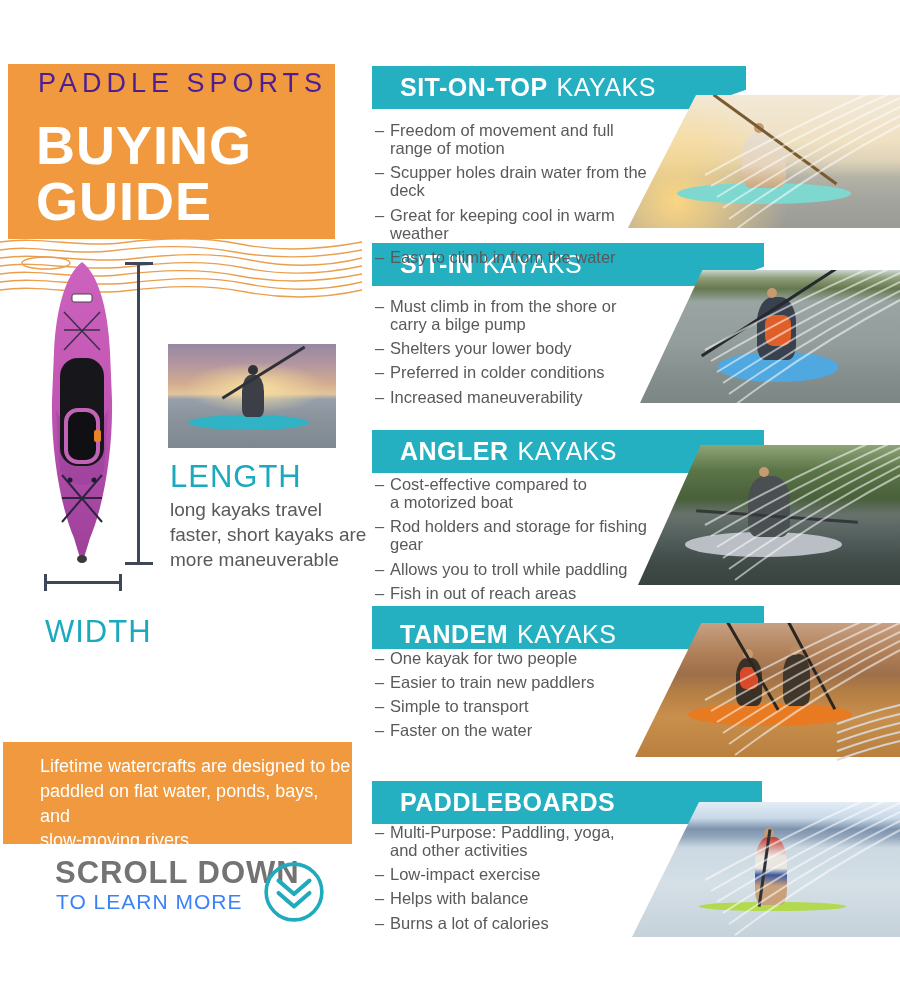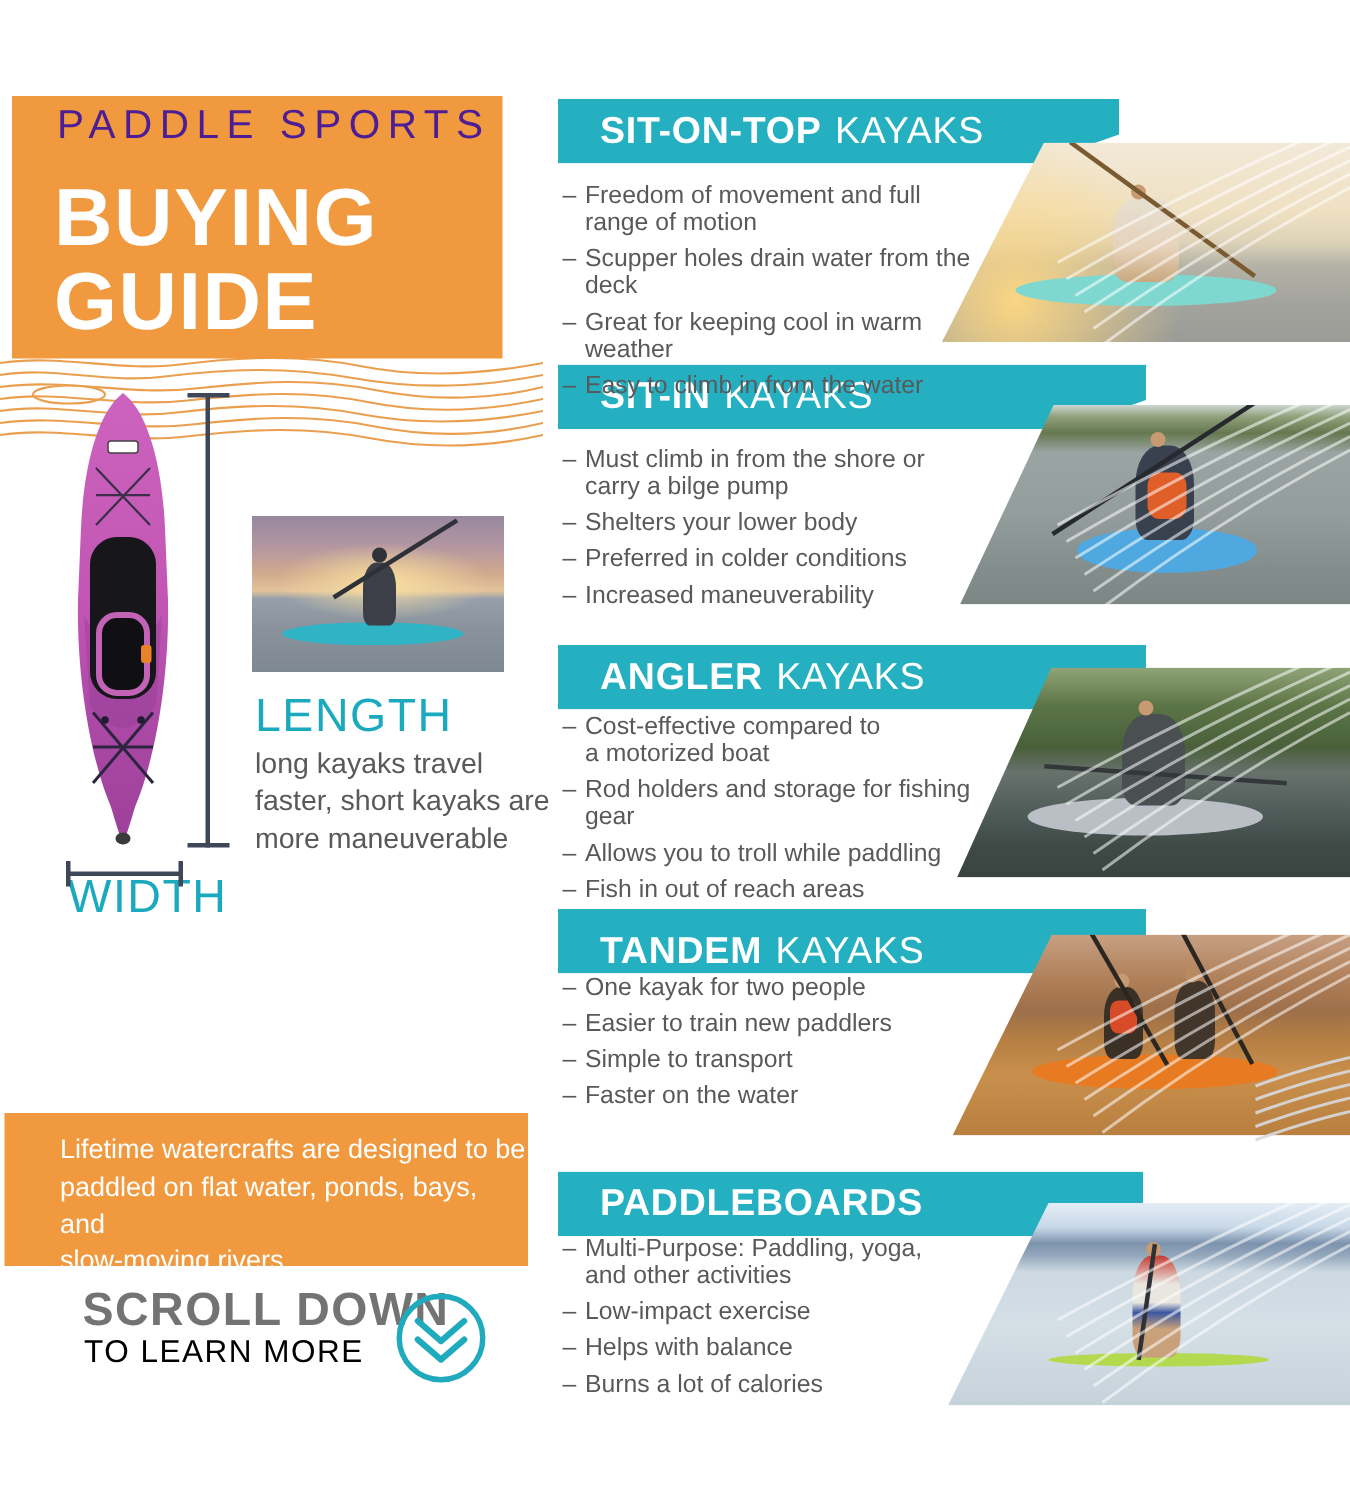--- a/index.html
+++ b/index.html
@@ -53,32 +53,32 @@
   .dusk-kayak{position:absolute;left:12%;top:68%;width:72%;height:15%;background:#2fb3c5;border-radius:50%;}
   .dusk-person{position:absolute;left:44%;top:30%;width:13%;height:40%;background:#3c3f47;border-radius:40% 40% 20% 20%;}
   .dusk-person::before{content:"";position:absolute;left:28%;top:-10px;width:10px;height:10px;border-radius:50%;background:#2f3238;}
   .dusk-paddle{position:absolute;left:28%;top:26%;width:58%;height:3px;background:#2e3138;transform:rotate(-32deg);}
 
   .teal-head{
     color:#1baabd;font-size:31px;font-weight:500;letter-spacing:1px;z-index:2;
   }
   .len-head{left:170px;top:459px;}
   .len-desc{left:170px;top:497px;font-size:19px;line-height:1.32;color:#58595b;z-index:2;}
-  .wid-head{left:45px;top:580px;}
+  .wid-head{left:45px;top:614px;}
   .wid-desc{left:45px;top:641px;font-size:19px;line-height:1.32;color:#58595b;z-index:2;}
 
   .note-banner{
     left:3px;top:742px;width:349px;height:102px;background:#f0993e;z-index:2;
   }
   .note-text{
     position:absolute;left:37px;top:12px;color:#ffffff;font-size:18px;line-height:1.38;
   }
 
   .scroll-line1{left:55px;top:855px;color:#737373;font-size:31px;font-weight:800;letter-spacing:1px;z-index:2;}
-  .scroll-line2{left:56px;top:890px;color:#000000;font-size:21px;font-weight:400;letter-spacing:1px;z-index:2;}
+  .scroll-line2{left:56px;top:890px;color:#3b82f6;font-size:21px;font-weight:400;letter-spacing:1px;z-index:2;}
   .scroll-icon{left:261px;top:859px;width:66px;height:66px;z-index:2;cursor:pointer;}
 
   
   .banner{
     left:372px;height:43px;background:#25b0c1;color:#fff;z-index:1;
     clip-path:polygon(0 0,100% 0,100% 55%,calc(100% - 55px) 100%,0 100%);
     display:flex;align-items:center;padding-left:28px;box-sizing:border-box;
   }
   .banner .b-bold{font-weight:800;font-size:25px;letter-spacing:.5px;}
   .banner .b-light{font-weight:300;font-size:25px;margin-left:9px;letter-spacing:.5px;}

